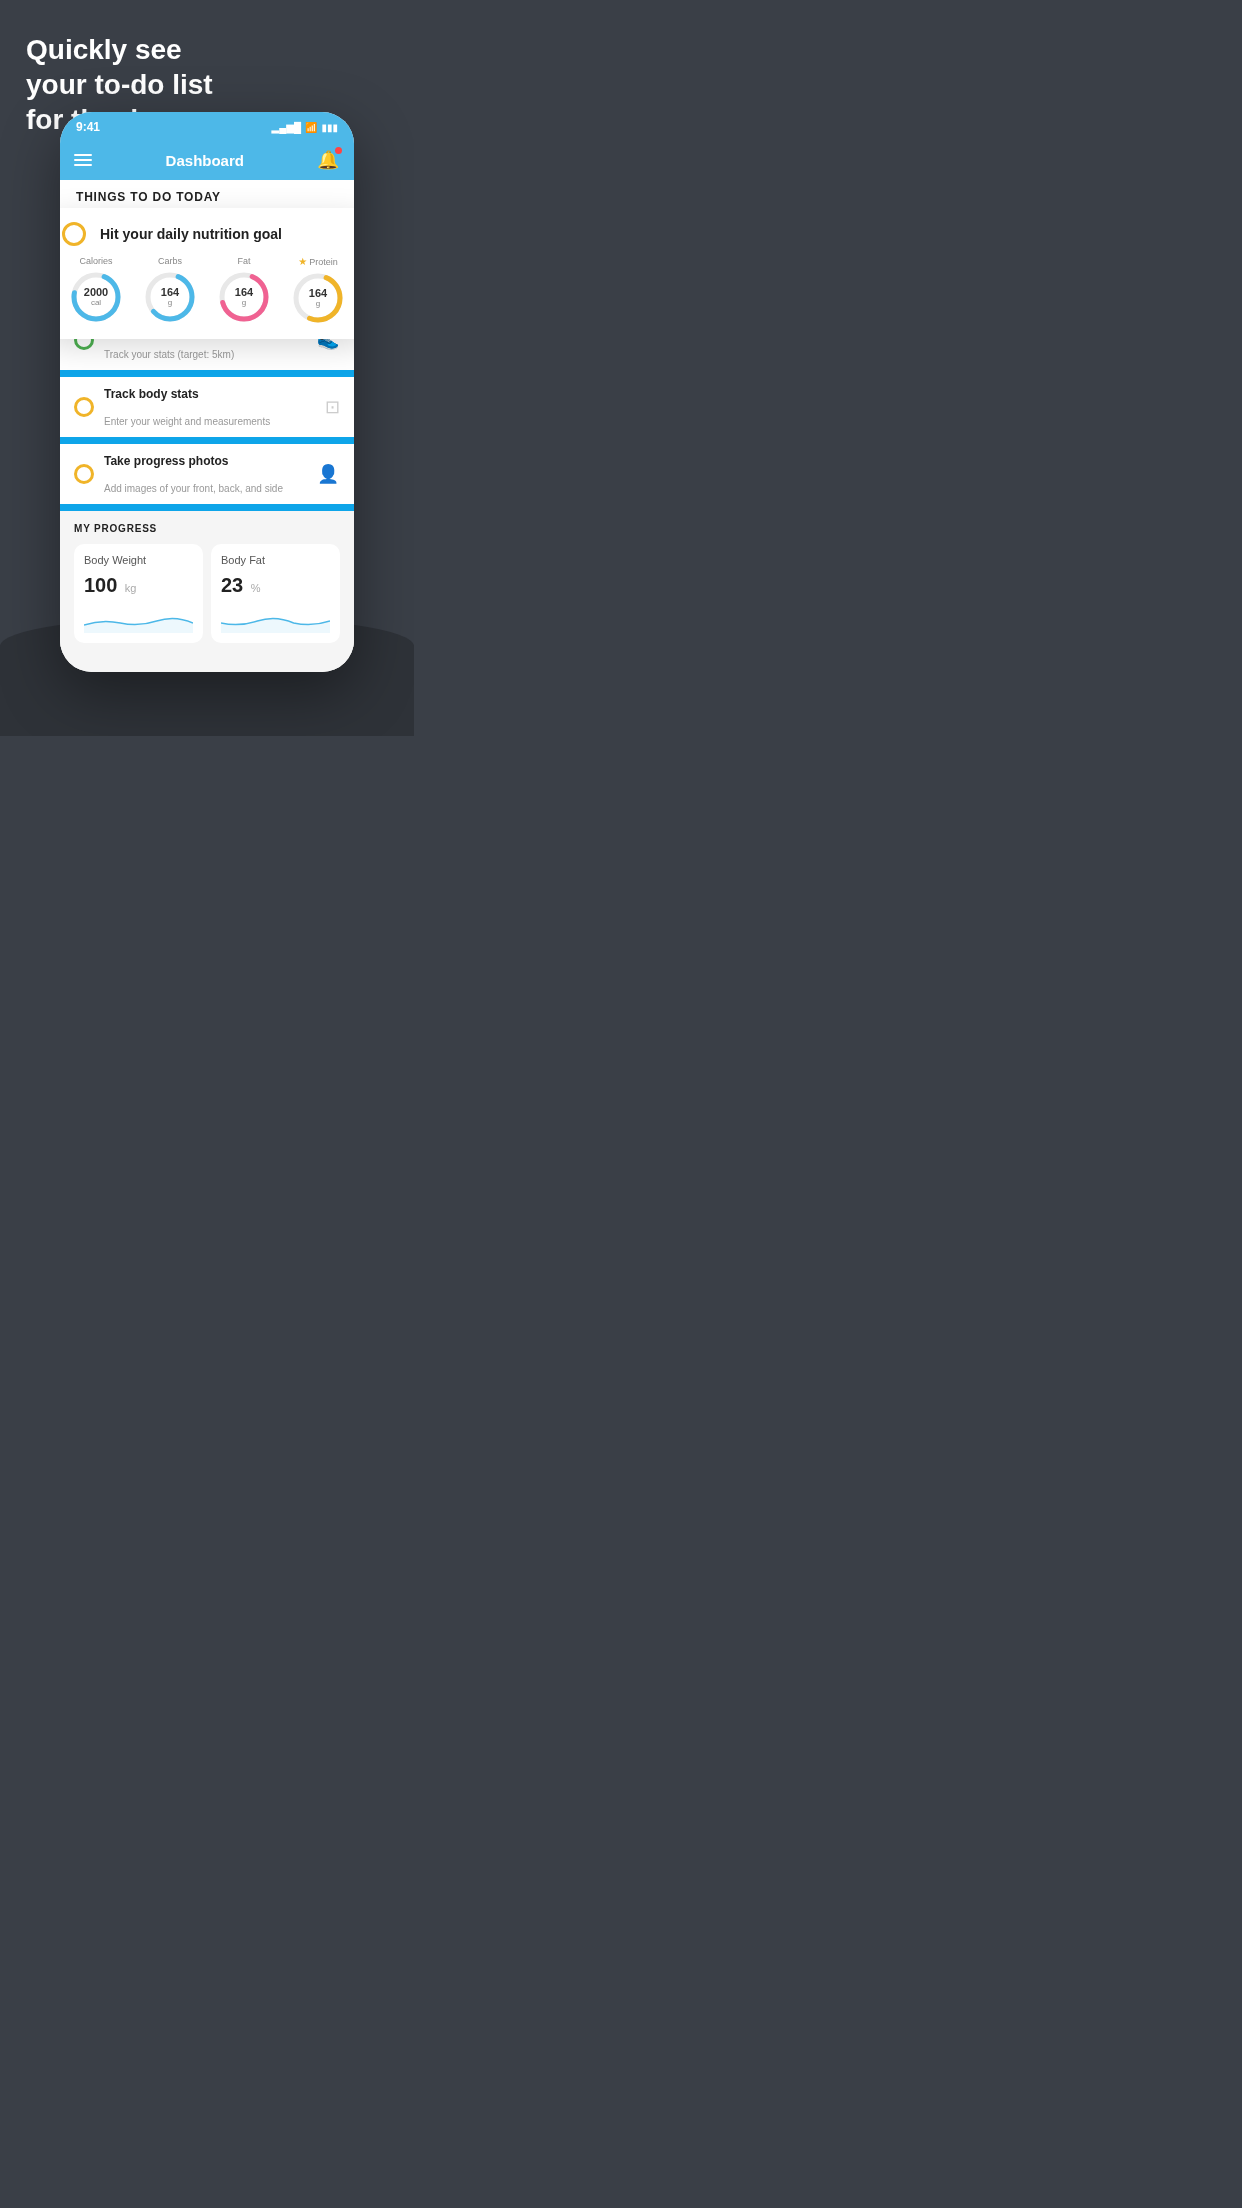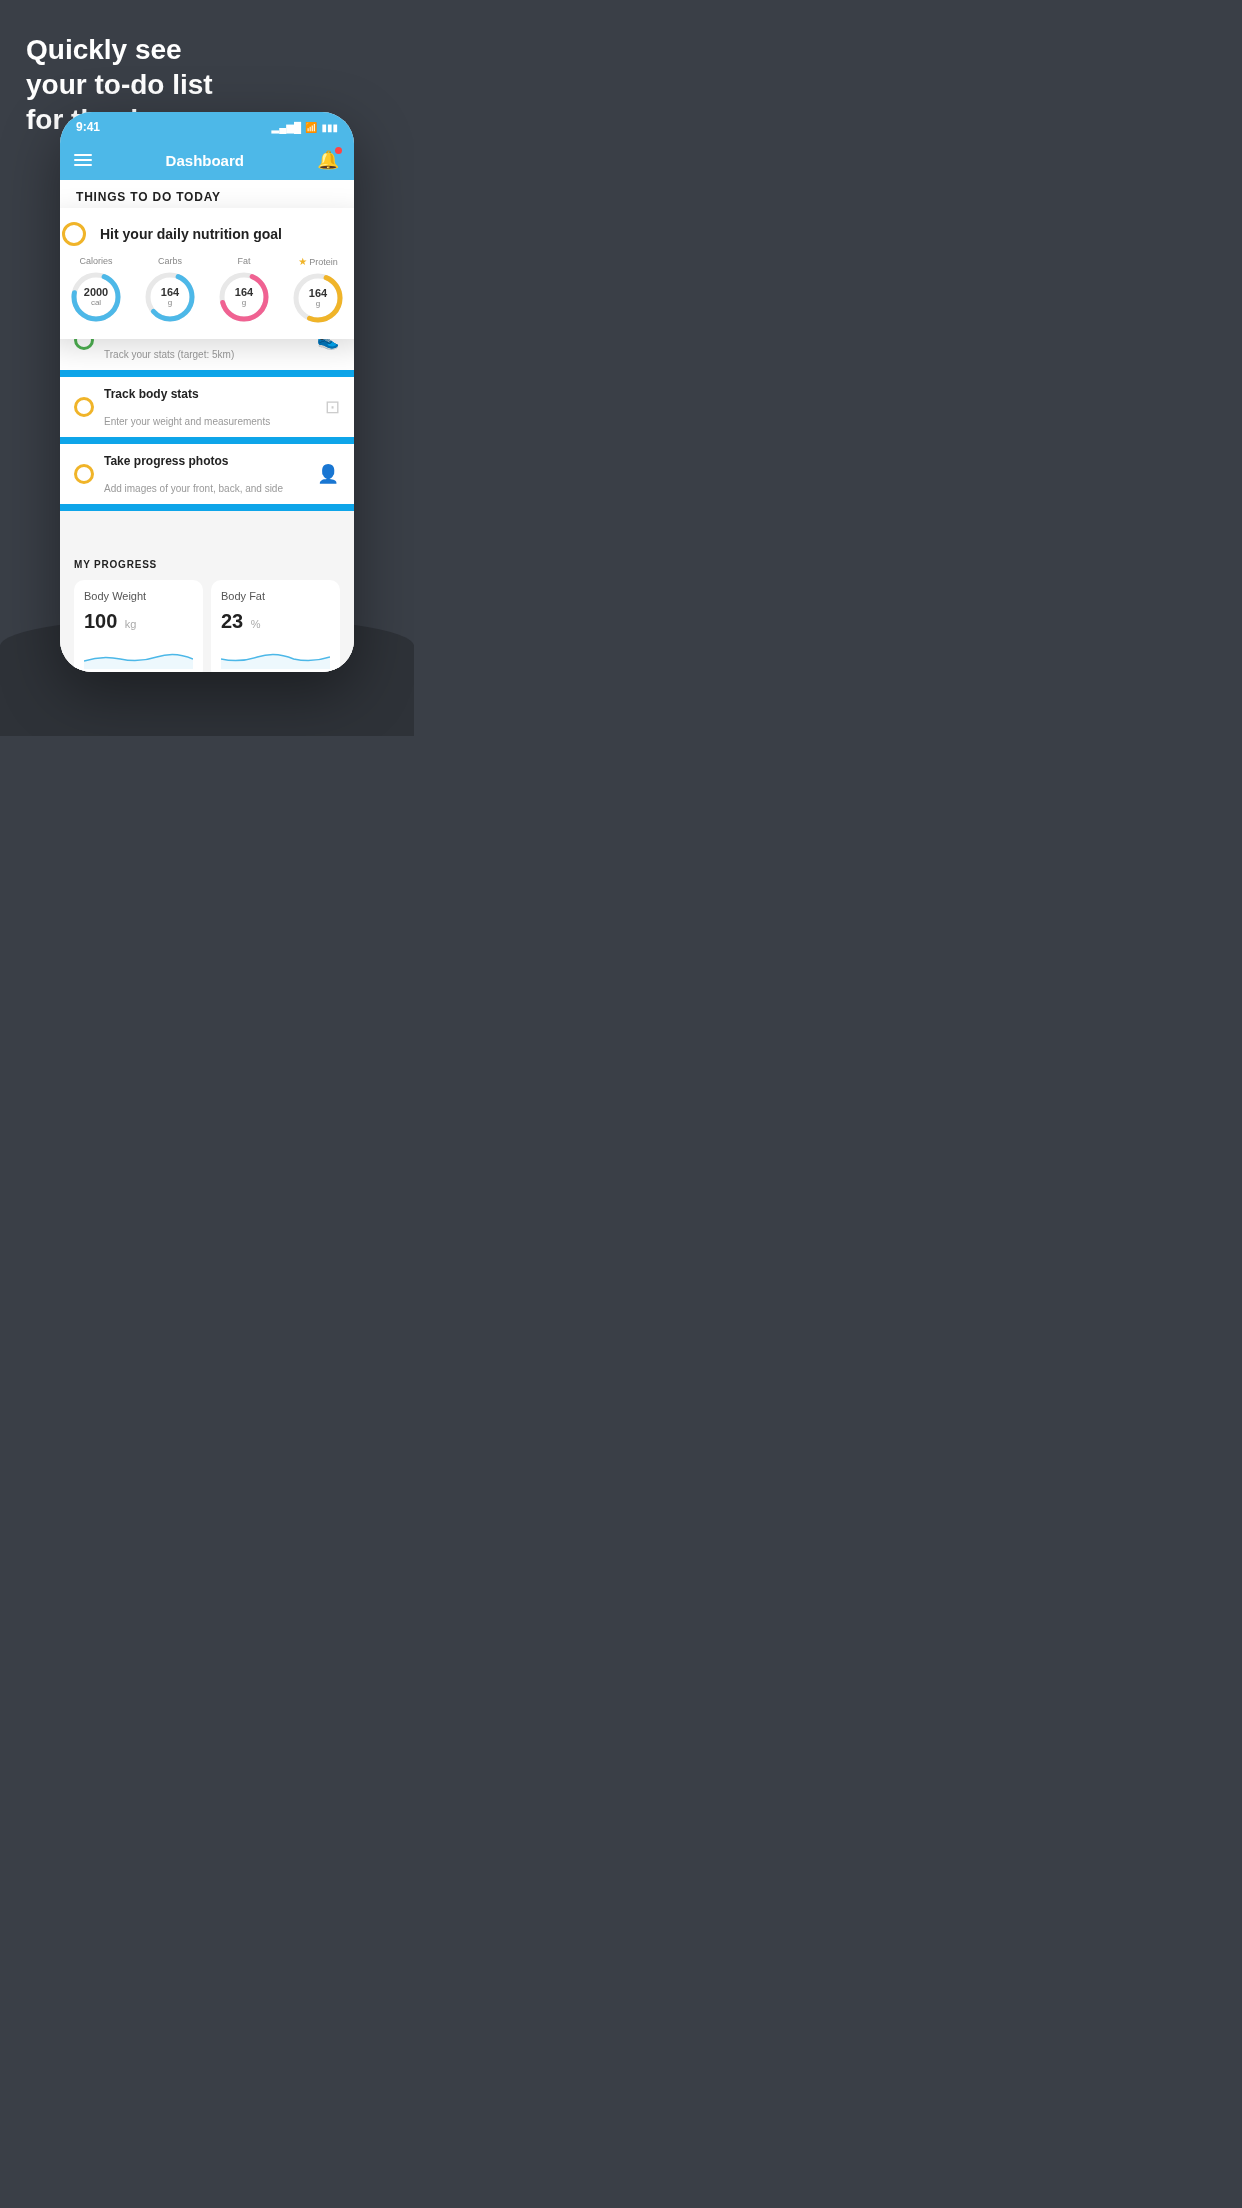--- a/index.html
+++ b/index.html
@@ -255,21 +255,20 @@
     .progress-section {
       padding: 12px 14px 8px;
       background: #f5f5f5;
     }
     .progress-title {
       font-size: 10px;
       font-weight: 800;
       letter-spacing: 0.8px;
       color: #222;
       margin-bottom: 10px;
-      margin-top: 36px;
     }
     .progress-cards {
       display: flex;
       gap: 8px;
     }
     .progress-card {
       flex: 1;
       background: white;
       border-radius: 10px;
       padding: 10px;

